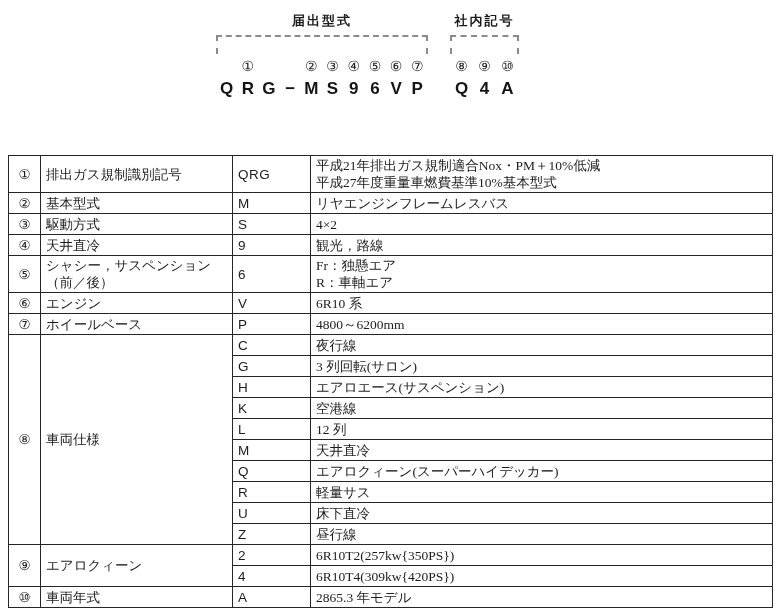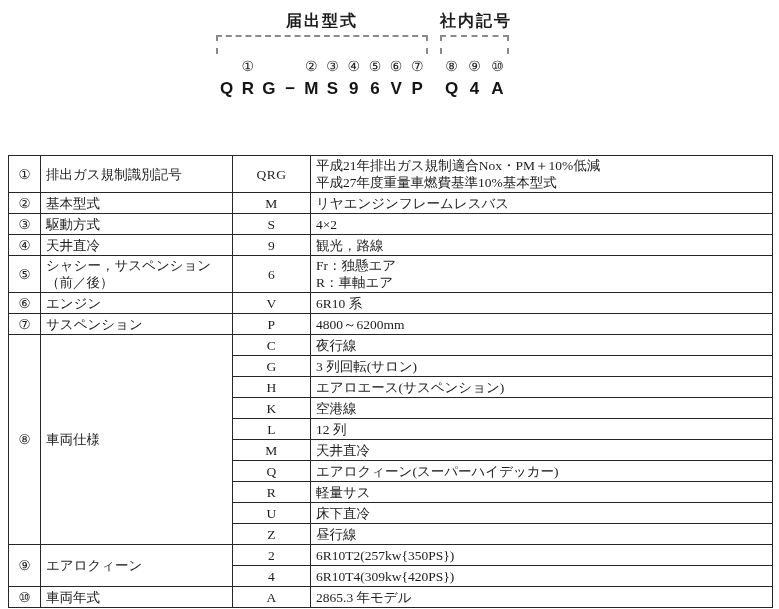--- a/index.html
+++ b/index.html
@@ -9,25 +9,25 @@
     background:#fff;
     color:#1c1c1c;
     font-family:"Liberation Serif","DejaVu Serif",serif;
     overflow:hidden;
   }
 
   
   .diagram{position:absolute;left:0;top:0;width:779px;height:150px;}
   .code-group{position:absolute;top:10px;display:flex;flex-direction:column;}
   .group-1{left:216px;width:212px;}
-  .group-2{left:440px;width:69px;}
+  .group-2{left:450px;width:69px;}
   .group-label{
     text-align:center;
     font-family:"Liberation Sans","DejaVu Sans",sans-serif;
-    font-weight:bold;font-size:16px;line-height:22px;height:22px;
+    font-weight:bold;font-size:13px;line-height:22px;height:22px;
     letter-spacing:2px;white-space:nowrap;
   }
   .bracket{
     height:17px;margin-top:3px;
     border-top:2px dashed #8a8a8a;
     border-left:2px dashed #8a8a8a;
     border-right:2px dashed #8a8a8a;
   }
   .cells{display:flex;margin-top:2px;}
   .ccell{text-align:center;}
@@ -48,22 +48,21 @@
   table.spec td{
     border:1.5px solid #262626;
     padding:1px 5px;
     font-size:13.5px;line-height:17px;
     vertical-align:middle;
     overflow:hidden;white-space:nowrap;
   }
   td.num{text-align:center;padding:1px 0;font-size:14px;}
   td.name{padding-left:7px;}
   td.code{
-    text-align:center;
-    font-family:Liberation Serif, serif;
+    font-family:Liberation Sans, sans-serif;
     font-size:13.5px;letter-spacing:.5px;
   }
   td.desc{padding-left:5px;}
   tr.single{height:21px;}
 </style>
 </head>
 <body>
 
 <div class="page">
 
@@ -201,21 +200,21 @@
             <div>エンジン</div>
           </td>
           <td class="code">V</td>
           <td class="desc">
             <div>6R10 系</div>
           </td>
         </tr>
         <tr class="single">
           <td class="num" rowspan="1">⑦</td>
           <td class="name" rowspan="1">
-            <div>サスペンション</div>
+            <div>ホイールベース</div>
           </td>
           <td class="code">P</td>
           <td class="desc">
             <div>4800～6200mm</div>
           </td>
         </tr>
         <tr class="single">
           <td class="num" rowspan="10">⑧</td>
           <td class="name" rowspan="10">
             <div>車両仕様</div>

